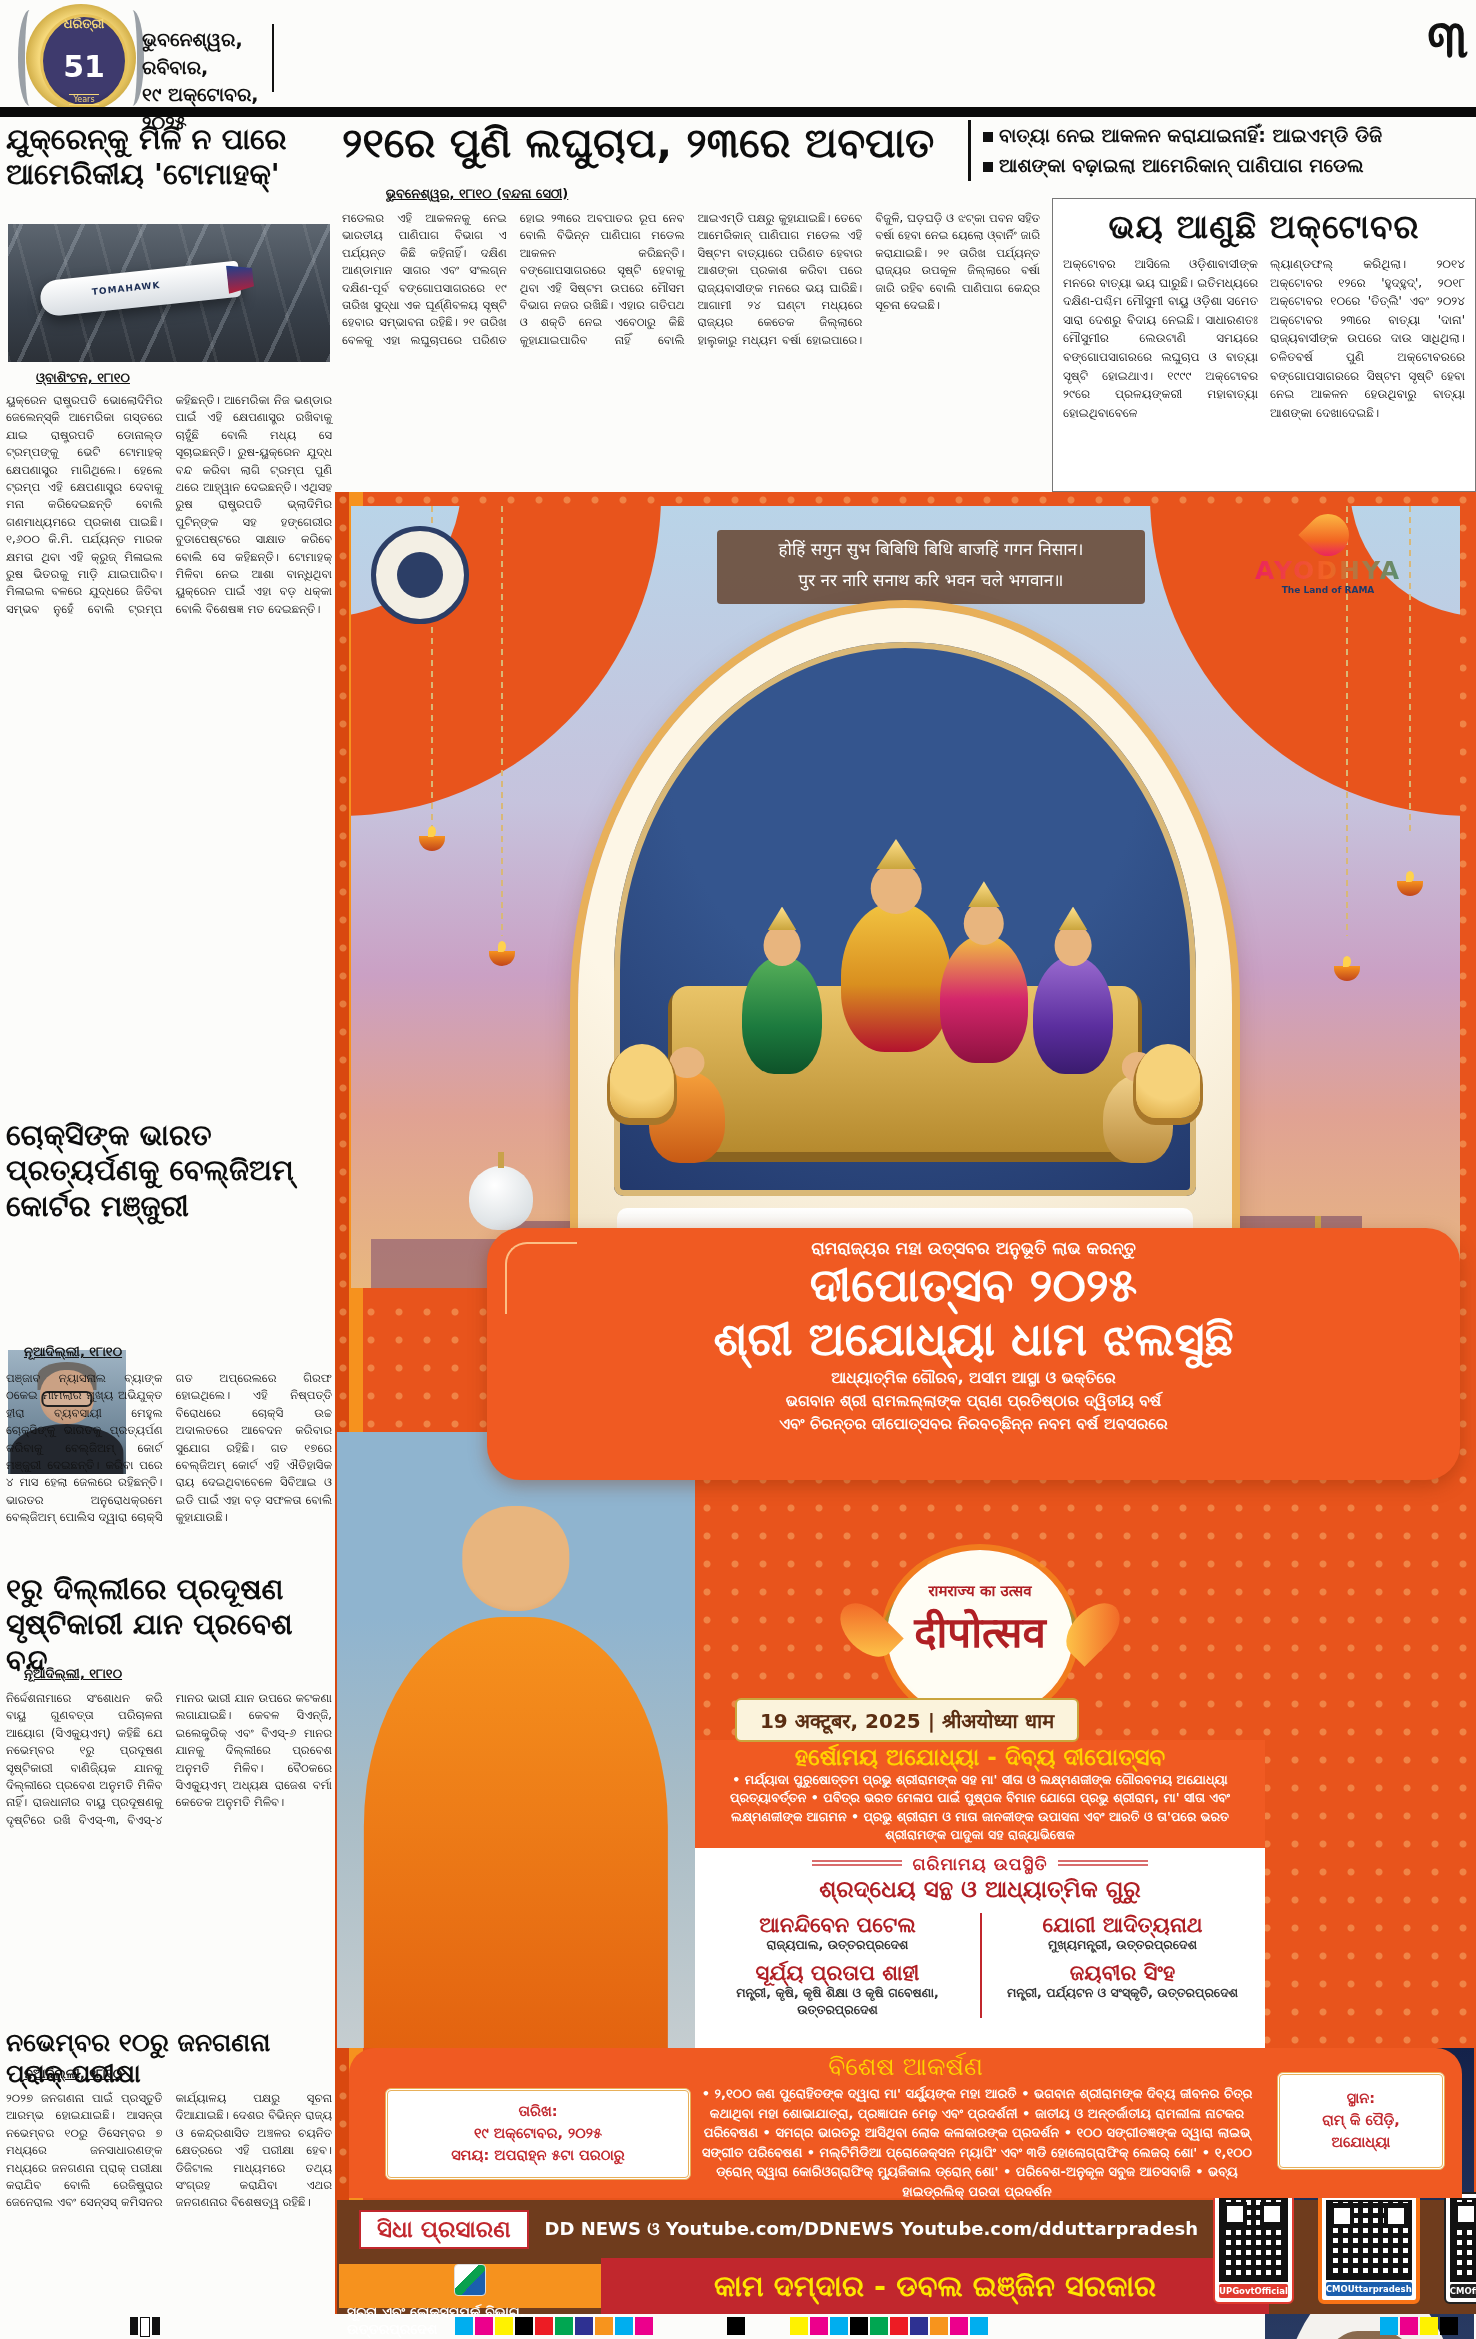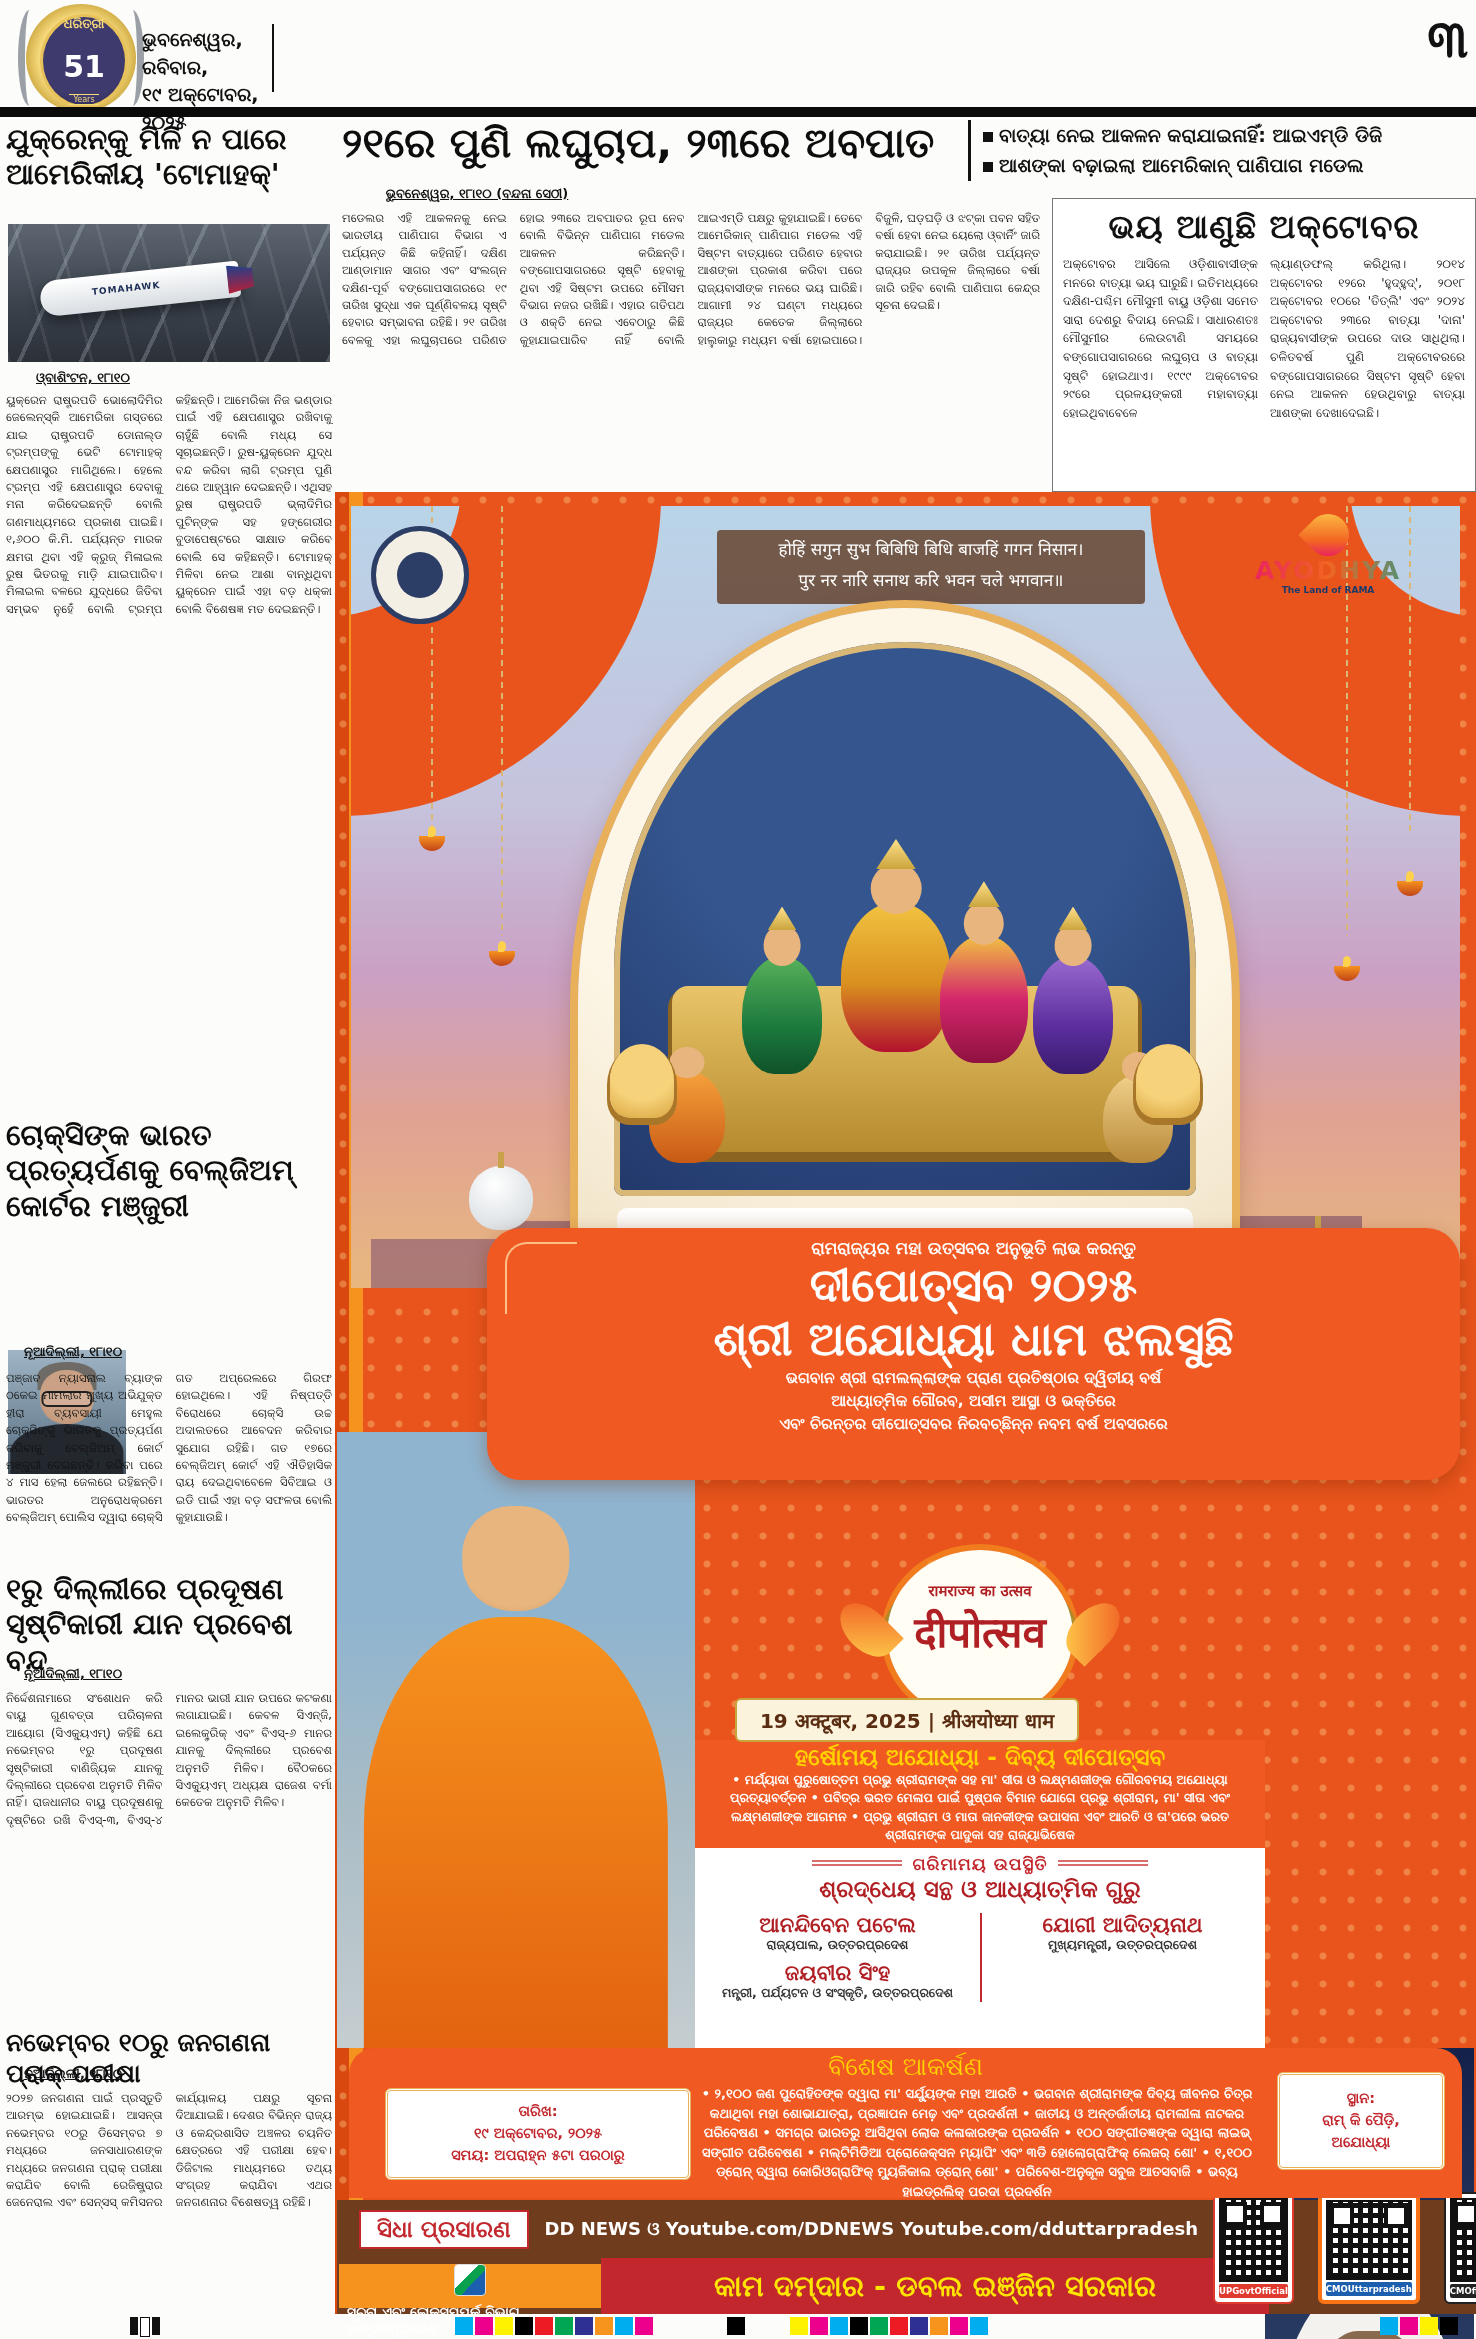--- a/index.html
+++ b/index.html
@@ -325,22 +325,22 @@
         <div class="lion" style="right:-4px;"></div>
       </div>
       <div class="pedestal"></div>
     </div>
 
     <div class="abs ad-panel">
       <div class="flourish"></div>
       <div class="ap-intro">ରାମରାଜ୍ୟର ମହା ଉତ୍ସବର ଅନୁଭୂତି ଲାଭ କରନ୍ତୁ</div>
       <div class="ap-title">ଦୀପୋତ୍ସବ ୨୦୨୫</div>
       <div class="ap-title">ଶ୍ରୀ ଅଯୋଧ୍ୟା ଧାମ ଝଲସୁଛି</div>
+      <div class="ap-sub">ଆଧ୍ୟାତ୍ମିକ ଗୌରବ, ଅସୀମ ଆସ୍ଥା ଓ ଭକ୍ତିରେ</div>
       <div class="ap-sub">ଭଗବାନ ଶ୍ରୀ ରାମଲଲ୍ଲାଙ୍କ ପ୍ରାଣ ପ୍ରତିଷ୍ଠାର ଦ୍ୱିତୀୟ ବର୍ଷ</div>
-      <div class="ap-sub">ଆଧ୍ୟାତ୍ମିକ ଗୌରବ, ଅସୀମ ଆସ୍ଥା ଓ ଭକ୍ତିରେ</div>
       <div class="ap-sub">ଏବଂ ଚିରନ୍ତର ଦୀପୋତ୍ସବର ନିରବଚ୍ଛିନ୍ନ ନବମ ବର୍ଷ ଅବସରରେ</div>
     </div>
 
     <div class="abs photo strip ph-yogi">
       <div class="yogi-body"></div>
       <div class="yogi-head"></div>
     </div>
     <div class="abs photo strip ph-modi">
       <div class="modi-body"></div>
       <div class="modi-vest"></div>
@@ -367,20 +367,24 @@
       <div class="sec2-h">ଗରିମାମୟ ଉପସ୍ଥିତି</div>
       <div class="sec2-sub">ଶ୍ରଦ୍ଧେୟ ସନ୍ଥ ଓ ଆଧ୍ୟାତ୍ମିକ ଗୁରୁ</div>
       <div class="names">
         <div class="nm">
           <div class="nm-name">ଆନନ୍ଦିବେନ ପଟେଲ</div>
           <div class="nm-role">ରାଜ୍ୟପାଲ, ଉତ୍ତରପ୍ରଦେଶ</div>
         </div>
         <div class="nm">
           <div class="nm-name">ଯୋଗୀ ଆଦିତ୍ୟନାଥ</div>
           <div class="nm-role">ମୁଖ୍ୟମନ୍ତ୍ରୀ, ଉତ୍ତରପ୍ରଦେଶ</div>
+        </div>
+        <div class="nm">
+          <div class="nm-name">ସୂର୍ଯ୍ୟ ପ୍ରତାପ ଶାହୀ</div>
+          <div class="nm-role">ମନ୍ତ୍ରୀ, କୃଷି, କୃଷି ଶିକ୍ଷା ଓ କୃଷି ଗବେଷଣା, ଉତ୍ତରପ୍ରଦେଶ</div>
         </div>
         <div class="nm">
           <div class="nm-name">ଜୟବୀର ସିଂହ</div>
           <div class="nm-role">ମନ୍ତ୍ରୀ, ପର୍ଯ୍ୟଟନ ଓ ସଂସ୍କୃତି, ଉତ୍ତରପ୍ରଦେଶ</div>
         </div>
       </div>
     </div>
     <div class="abs sec2-tail">ଓ ଅନ୍ୟାନ୍ୟ ମାନ୍ୟଗଣ୍ୟ ଅତିଥିବୃନ୍ଦ</div>
 
     <div class="abs sec3">

